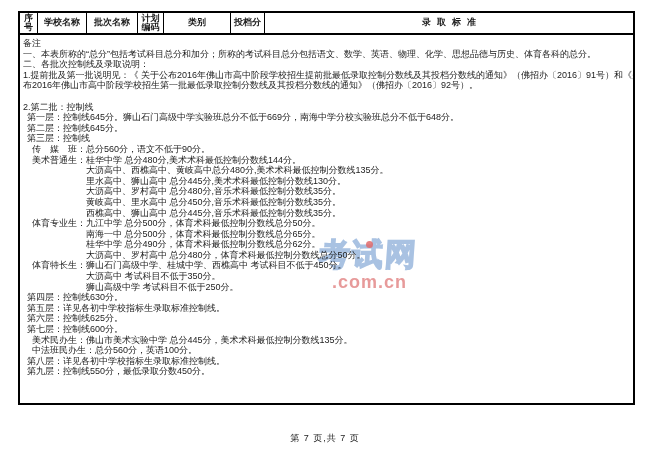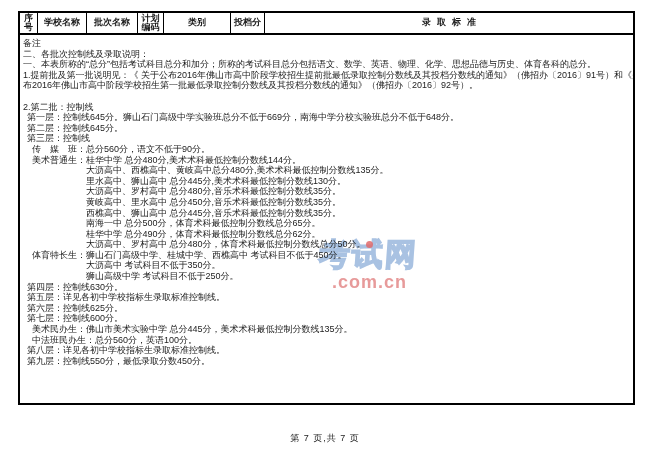--- a/index.html
+++ b/index.html
@@ -70,36 +70,37 @@
     <div class="th c6">录取标准</div>
   </div>
   <div class="tbody">
     <div class="watermark">
       <span class="wm-main">考试网</span>
       <span class="wm-dot"></span>
       <span class="wm-suffix">.com.cn</span>
     </div>
     <div class="remarks" id="remarks">
         <div class="line i0">备注</div>
+        <div class="line i0">一、本表所称的“总分”包括考试科目总分和加分；所称的考试科目总分包括语文、数学、英语、物理、化学、思想品德与历史、体育各科的总分。</div>
         <div class="line i0">二、各批次控制线及录取说明：</div>
-        <div class="line i0">一、本表所称的“总分”包括考试科目总分和加分；所称的考试科目总分包括语文、数学、英语、物理、化学、思想品德与历史、体育各科的总分。</div>
         <div class="line i0">1.提前批及第一批说明见：《 关于公布2016年佛山市高中阶段学校招生提前批最低录取控制分数线及其投档分数线的通知》（佛招办〔2016〕91号）和《关于公</div>
         <div class="line i0">布2016年佛山市高中阶段学校招生第一批最低录取控制分数线及其投档分数线的通知》（佛招办〔2016〕92号）。</div>
         <div class="line i0">&nbsp;</div>
         <div class="line i0">2.第二批：控制线</div>
         <div class="line i1">第一层：控制线645分。狮山石门高级中学实验班总分不低于669分，南海中学分校实验班总分不低于648分。</div>
         <div class="line i1">第二层：控制线645分。</div>
         <div class="line i1">第三层：控制线</div>
         <div class="line i2">传　媒　班：总分560分，语文不低于90分。</div>
         <div class="line i2">美术普通生：桂华中学 总分480分,美术术科最低控制分数线144分。</div>
         <div class="line i3">大沥高中、西樵高中、黄岐高中总分480分,美术术科最低控制分数线135分。</div>
         <div class="line i3">里水高中、狮山高中 总分445分,美术术科最低控制分数线130分。</div>
         <div class="line i3">大沥高中、罗村高中 总分480分,音乐术科最低控制分数线35分。</div>
         <div class="line i3">黄岐高中、里水高中 总分450分,音乐术科最低控制分数线35分。</div>
         <div class="line i3">西樵高中、狮山高中 总分445分,音乐术科最低控制分数线35分。</div>
+        <div class="line i2">体育专业生：九江中学 总分500分，体育术科最低控制分数线总分50分。</div>
         <div class="line i3">南海一中 总分500分，体育术科最低控制分数线总分65分。</div>
         <div class="line i3">桂华中学 总分490分，体育术科最低控制分数线总分62分。</div>
         <div class="line i3">大沥高中、罗村高中 总分480分，体育术科最低控制分数线总分50分。</div>
         <div class="line i2">体育特长生：狮山石门高级中学、桂城中学、西樵高中 考试科目不低于450分。</div>
         <div class="line i3">大沥高中 考试科目不低于350分。</div>
         <div class="line i3">狮山高级中学 考试科目不低于250分。</div>
         <div class="line i1">第四层：控制线630分。</div>
         <div class="line i1">第五层：详见各初中学校指标生录取标准控制线。</div>
         <div class="line i1">第六层：控制线625分。</div>
         <div class="line i1">第七层：控制线600分。</div>

